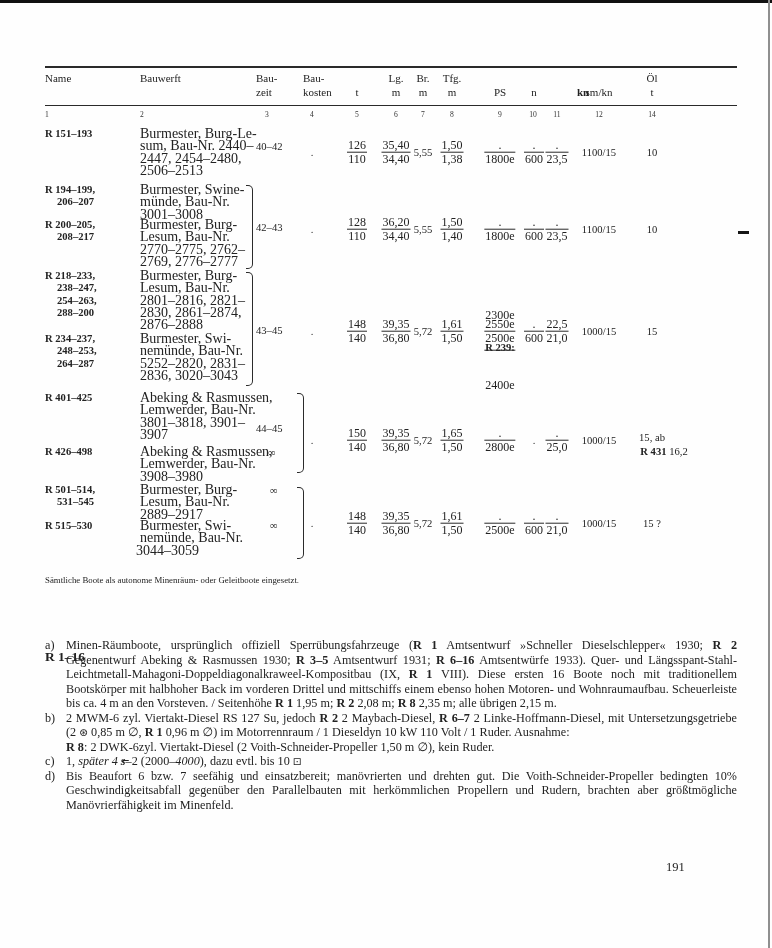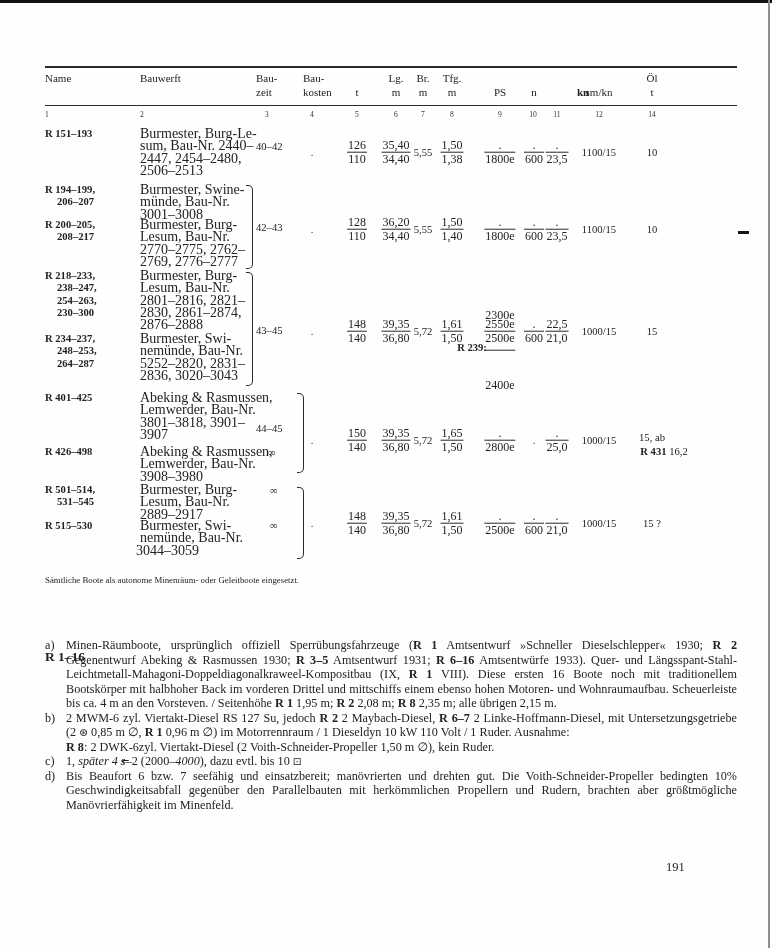--- a/index.html
+++ b/index.html
@@ -164,21 +164,21 @@
       <div class="frac" style="left: 557px; top: 229px;">
         <div>.</div>
         <div class="fbar"></div>
         <div>23,5</div>
       </div>
       <div class="tval" style="left: 599px; top: 229px;">1100/15</div>
       <div class="tval" style="left: 652px; top: 229px;">10</div>
       <div class="bn" style="left: 45px; top: 270px;">R 218–233,</div>
       <div class="bn" style="left: 57px; top: 282.3px;">238–247,</div>
       <div class="bn" style="left: 57px; top: 294.6px;">254–263,</div>
-      <div class="bn" style="left: 57px; top: 306.9px;">230–300</div>
+      <div class="bn" style="left: 57px; top: 306.9px;">288–200</div>
       <div class="yd" style="left: 140px; top: 270px;">Burmester, Burg-</div>
       <div class="yd" style="left: 140px; top: 282.3px;">Lesum, Bau-Nr.</div>
       <div class="yd" style="left: 140px; top: 294.6px;">2801–2816, 2821–</div>
       <div class="yd" style="left: 140px; top: 306.9px;">2830, 2861–2874,</div>
       <div class="yd" style="left: 140px; top: 319.2px;">2876–2888</div>
       <div class="bn" style="left: 45px; top: 333px;">R 234–237,</div>
       <div class="bn" style="left: 57px; top: 345.3px;">248–253,</div>
       <div class="bn" style="left: 57px; top: 357.6px;">264–287</div>
       <div class="yd" style="left: 140px; top: 333px;">Burmester, Swi-</div>
       <div class="yd" style="left: 140px; top: 345.3px;">nemünde, Bau-Nr.</div>
@@ -213,21 +213,21 @@
         <div class="fbar"></div>
         <div>600</div>
       </div>
       <div class="frac" style="left: 557px; top: 331px;">
         <div>22,5</div>
         <div class="fbar"></div>
         <div>21,0</div>
       </div>
       <div class="tval" style="left: 599px; top: 331px;">1000/15</div>
       <div class="tval" style="left: 652px; top: 331px;">15</div>
-      <div class="tval b" style="left: 472px; top: 347px; text-align: right;">R 239:</div>
+      <div class="tval b" style="left: 500px; top: 347px; text-align: right;">R 239:</div>
       <div class="frac" style="left: 500px; top: 350px; gap: 28px;">
         <div>2300e</div>
         <div class="fbar"></div>
         <div>2400e</div>
       </div>
       <div class="bn" style="left: 45px; top: 392px;">R 401–425</div>
       <div class="yd" style="left: 140px; top: 392px;">Abeking &amp; Rasmussen,</div>
       <div class="yd" style="left: 140px; top: 404.3px;">Lemwerder, Bau-Nr.</div>
       <div class="yd" style="left: 140px; top: 416.6px;">3801–3818, 3901–</div>
       <div class="yd" style="left: 140px; top: 428.9px;">3907</div>

